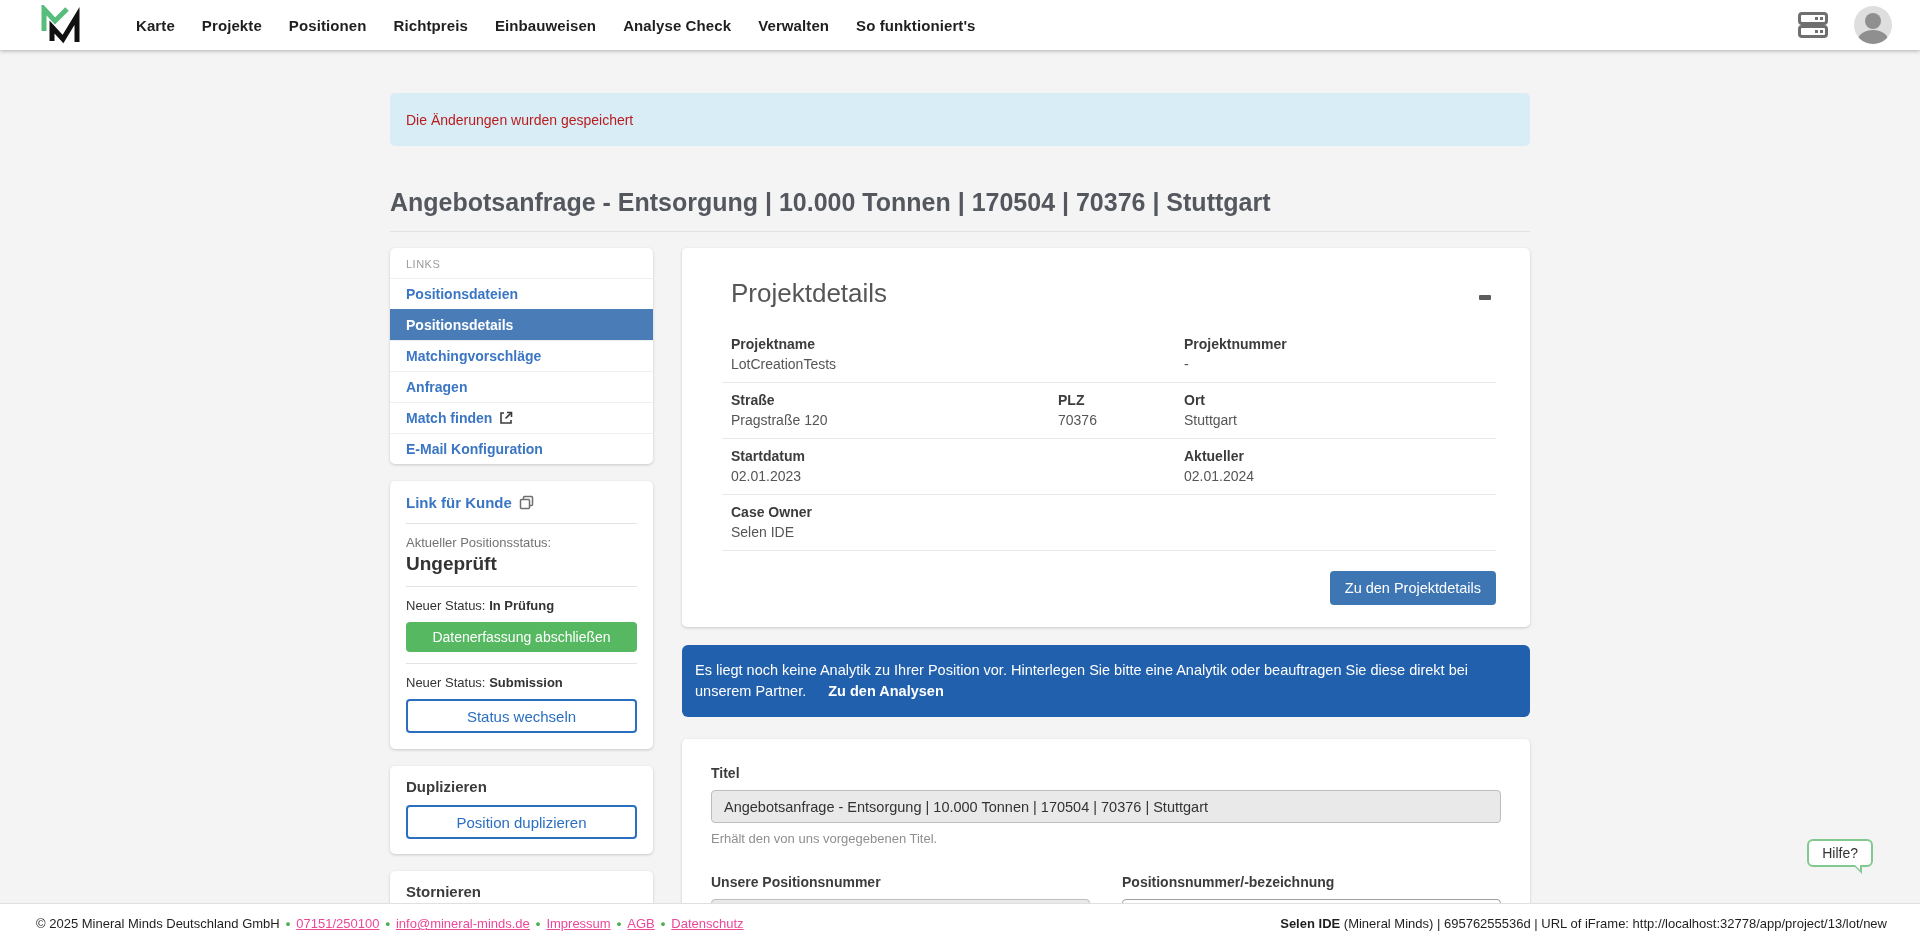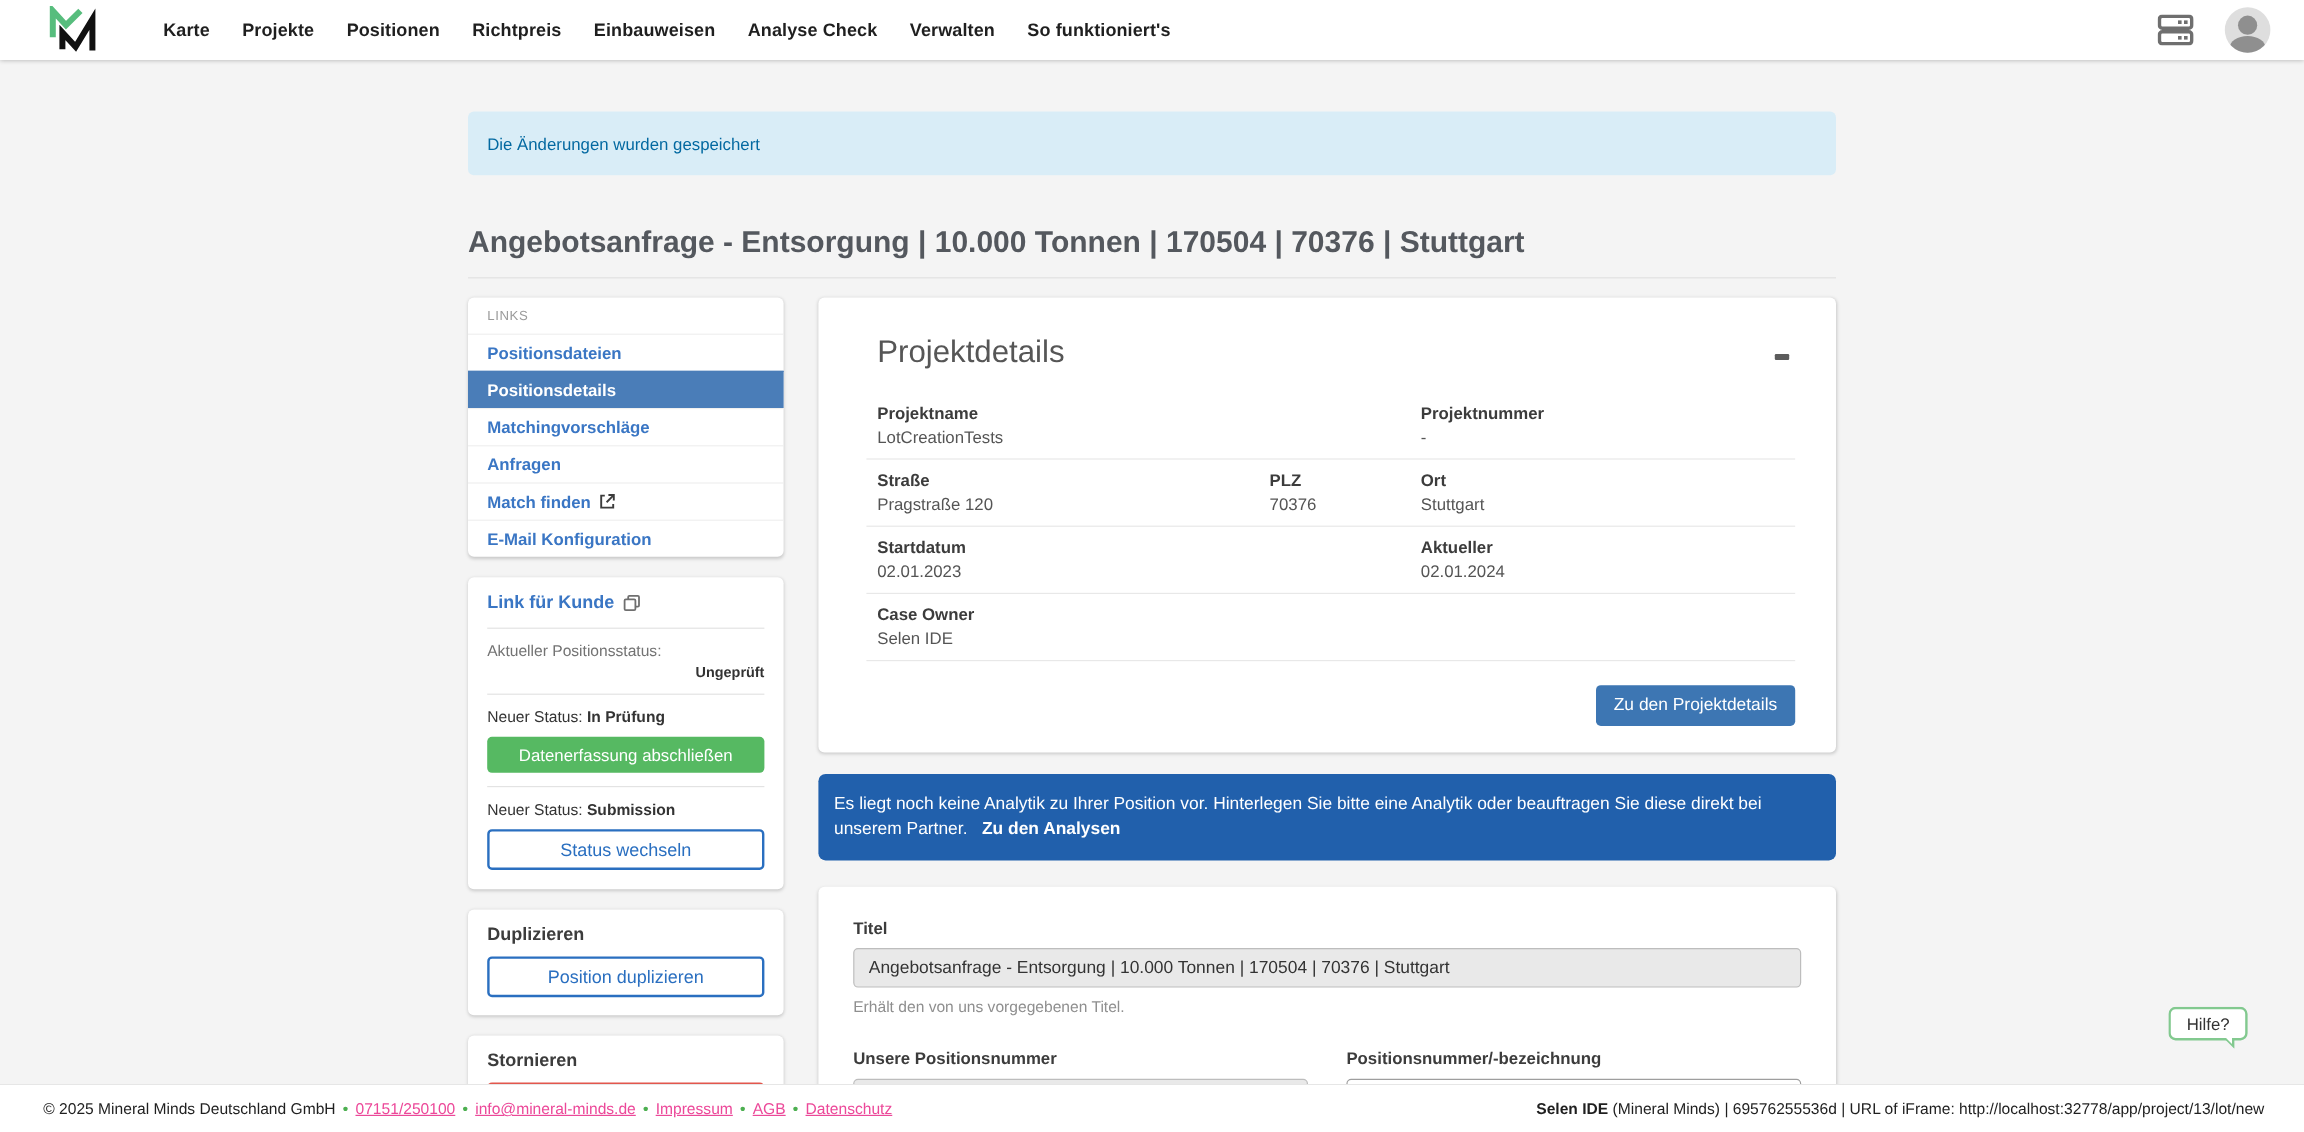--- a/index.html
+++ b/index.html
@@ -29,21 +29,21 @@
     width:38px; height:38px; border-radius:50%;
     background:#dedede; overflow:hidden; position:relative; cursor:pointer;
   }
   .avatar .head { position:absolute; left:11px; top:7px; width:16px; height:16px; border-radius:50%; background:#8f8f8f; }
   .avatar .body { position:absolute; left:4px; top:24px; width:30px; height:20px; border-radius:50%; background:#8f8f8f; }
 
   
   .content { width:1140px; margin:0 auto; }
   .alert-info {
     margin-top:43px; height:53px; border-radius:5px;
-    background:#d9edf7; color:#0369a1;
+    background:#d9edf7; color:#b91c1c;
     font-size:14px; display:flex; align-items:center; padding:0 16px;
   }
   .page-title {
     margin-top:42px; font-size:25px; font-weight:700; color:#54585e;
     padding-bottom:14px; border-bottom:1px solid #e2e2e2;
   }
   .columns { display:flex; gap:29px; margin-top:16px; align-items:flex-start; }
   .left-col { width:263px; flex:none; }
   .right-col { flex:1; min-width:0; }
 
@@ -66,21 +66,21 @@
 
   
   .status-card { margin-top:17px; padding:13px 16px 16px; }
   .customer-link {
     color:#3a76c4; font-size:15px; font-weight:700; cursor:pointer;
     display:inline-flex; align-items:center; gap:7px;
   }
   .copy-icon { width:15px; height:15px; }
   .card-hr { border:none; border-top:1px solid #e3e3e3; margin:11px 0; }
   .muted-label { font-size:13px; color:#737373; }
-  .status-value { font-size:12px; font-weight:700; color:#333; margin-top:3px;text-align:right; }
+  .status-value { font-size:19px; font-weight:700; color:#333; margin-top:3px; }
   .new-status { font-size:13px; color:#333; margin-bottom:9px; }
   .new-status b { font-weight:700; }
   .btn {
     display:flex; align-items:center; justify-content:center;
     border-radius:4px; cursor:pointer; font-family:inherit;
     width:100%; font-size:14px;
   }
   .btn-green { background:#56b962; color:#fff; height:30px; border:none; }
   .btn-outline-blue {
     background:#fff; color:#2a6fc0; border:2px solid #2a6fc0;
@@ -116,21 +116,21 @@
   .btn-blue-solid {
     background:#3d76b3; color:#fff; border:none; border-radius:4px;
     font-size:14.5px; padding:9px 15px; cursor:pointer; width:auto;
   }
 
   
   .analytics-banner {
     margin-top:18px; background:#2160ac; border-radius:6px;
     padding:15px 13px; color:#fff; font-size:14.5px; line-height:1.45;
   }
-  .analytics-link { font-weight:700; color:#fff; margin-left:8px; cursor:pointer; white-space:nowrap; }
+  .analytics-link { font-weight:700; color:#fff; margin-left:18px; cursor:pointer; white-space:nowrap; }
 
   
   .form-card { margin-top:22px; padding:26px 29px 40px; }
   .form-label { font-size:14px; font-weight:700; color:#3c3c3c; margin-bottom:9px; }
   .text-input {
     width:100%; height:33px; border:1px solid #9e9e9e; border-radius:4px;
     font-family:inherit; font-size:14.5px; color:#333; padding:0 12px;
     background:#fff;
   }
   .text-input.disabled { background:#e9e9e9; border-color:#bdbdbd; }

